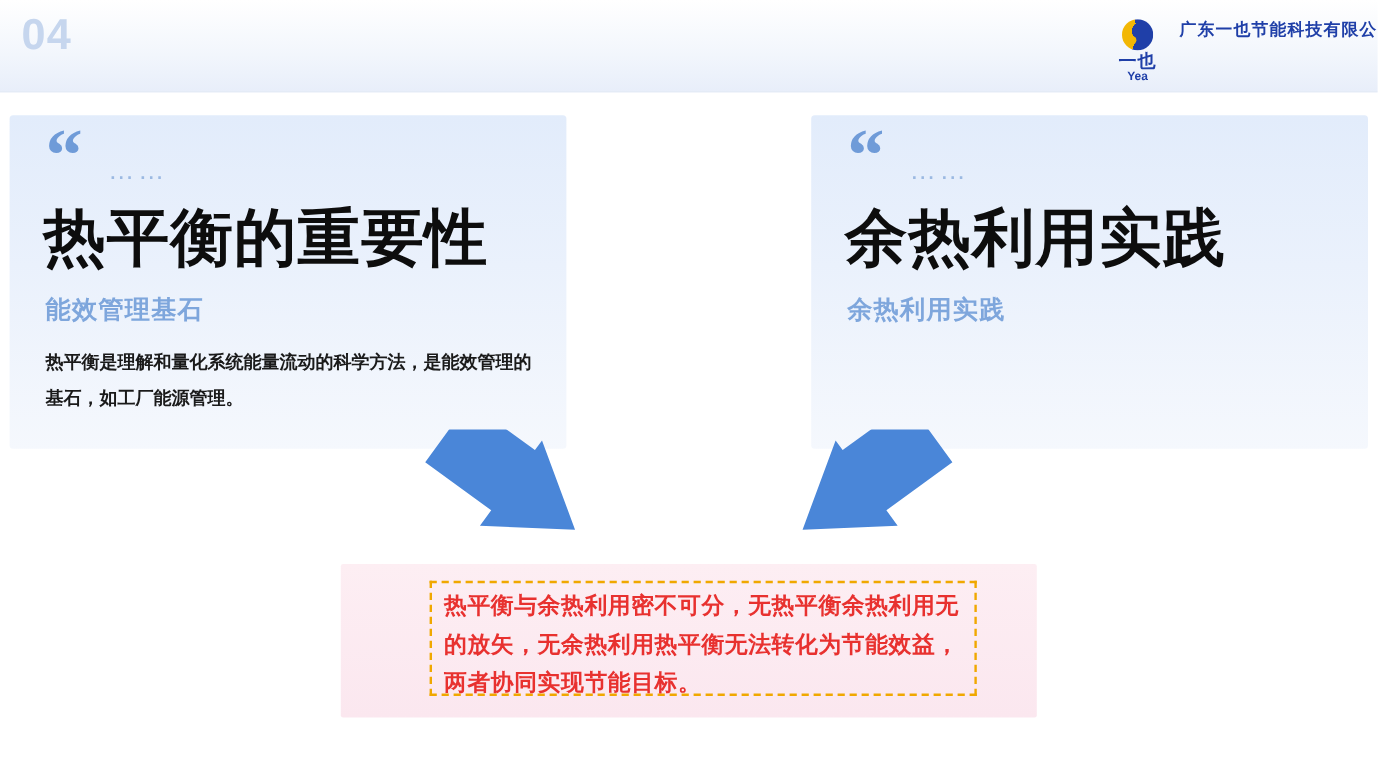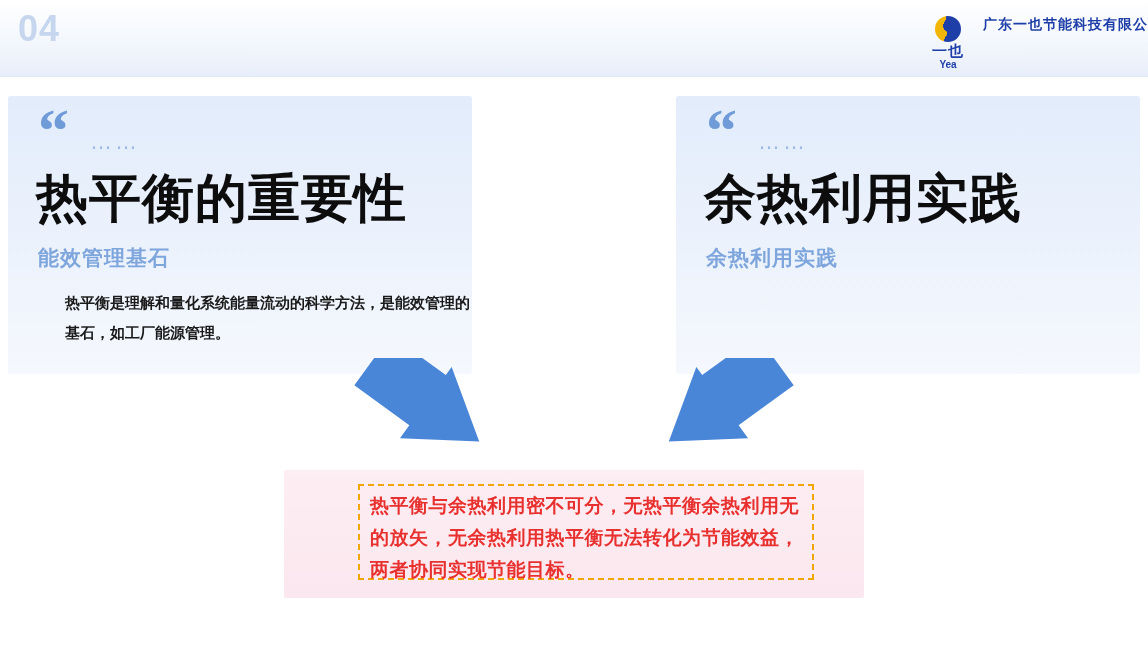--- a/index.html
+++ b/index.html
@@ -144,21 +144,20 @@
     letter-spacing: 1px;
   }
   .card-body {
     position: absolute;
     left: 30px; top: 192px;
     width: 410px;
     font-size: 15px;
     font-weight: bold;
     color: #1a1a1a;
     line-height: 30px;
-    margin-left: 27px;
   }
 
   
   .arrow {
     position: absolute;
     width: 150px;
     height: 110px;
   }
   .arrow.left { left: 352px; top: 358px; }
   .arrow.right { left: 646px; top: 358px; }

